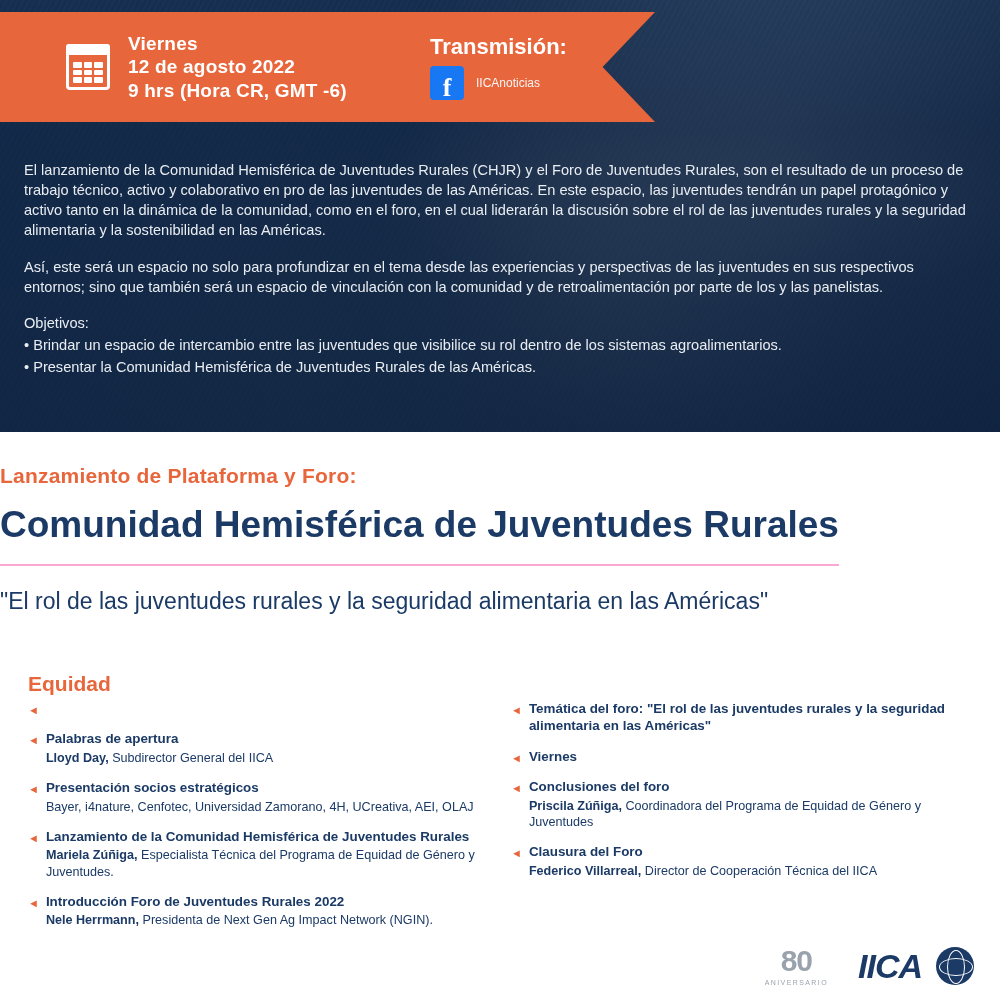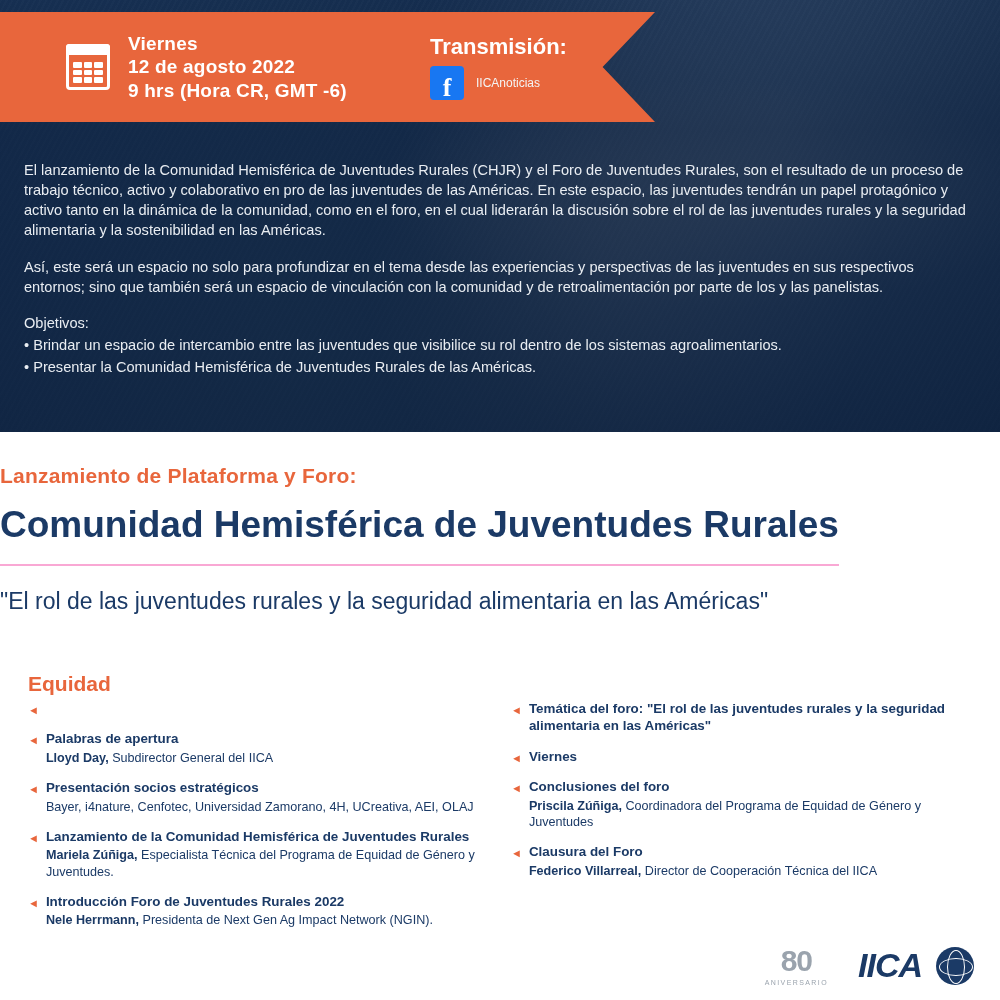--- a/index.html
+++ b/index.html
@@ -184,21 +184,21 @@
     font-size: 12.6px;
     margin-top: 2px;
   }
   .item-sub b { font-weight: bold; }
 
   
   .footer {
     position: absolute;
     right: 26px; bottom: 14px;
     display: flex;
-    align-items: flex-start;
+    align-items: center;
     gap: 30px;
   }
   .logo80 {
     color: #9aa3ad;
     text-align: center;
     line-height: 1;
   }
   .logo80 .num { font-size: 30px; font-weight: bold; letter-spacing: -1px; }
   .logo80 .cap { font-size: 7px; letter-spacing: 1.4px; margin-top: 3px; }
   .iica-logo { display: flex; align-items: center; gap: 14px; }

